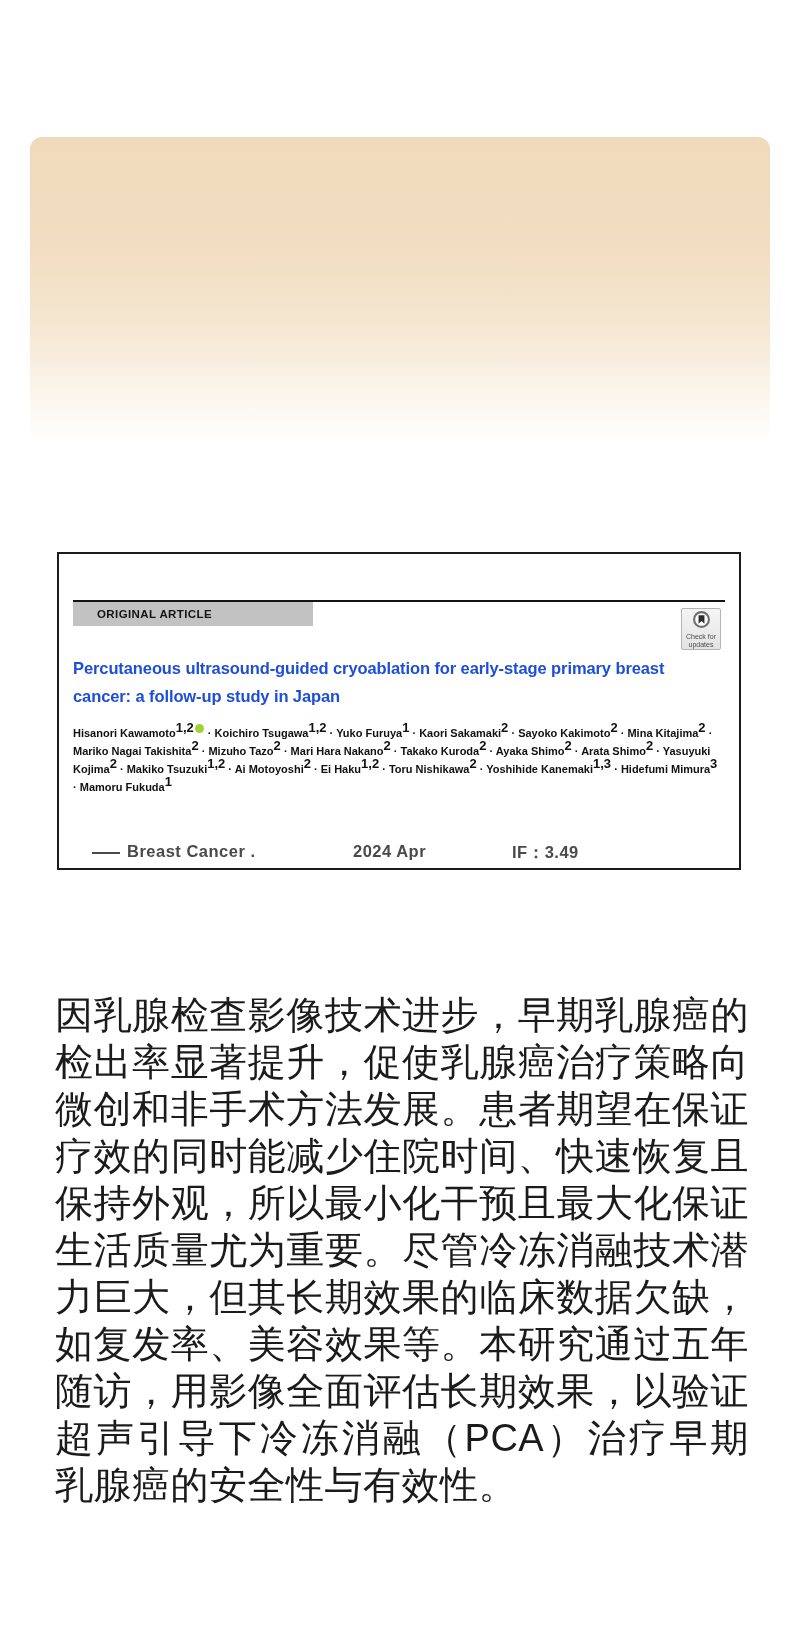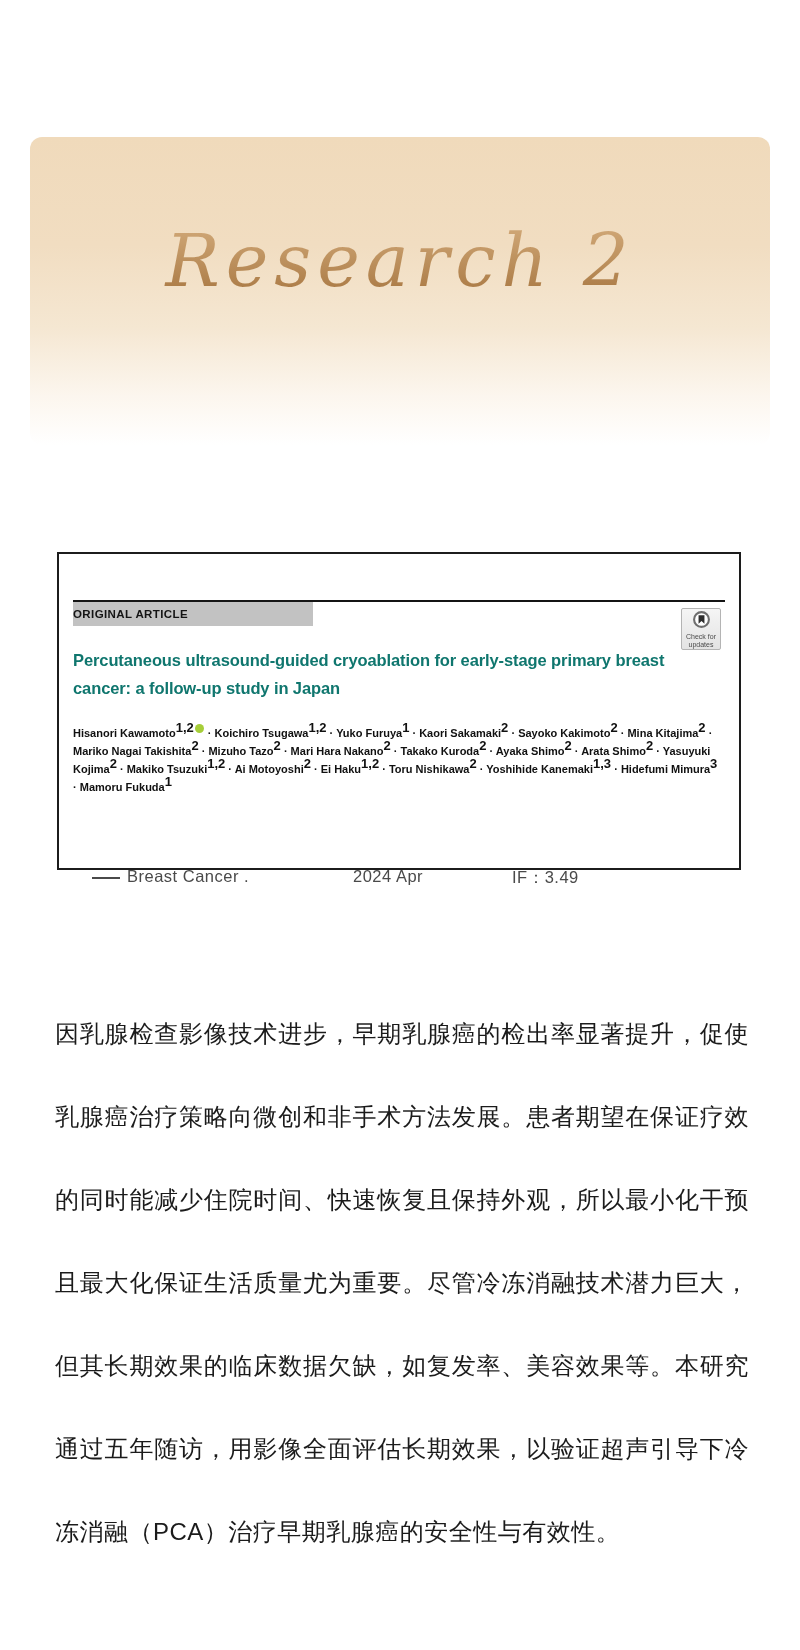--- a/index.html
+++ b/index.html
@@ -33,68 +33,67 @@
 
   
   .paper-card{
     position:absolute;left:57px;top:552px;width:684px;height:318px;
     background:#ffffff;border:2px solid #1c1c1c;box-sizing:border-box;
   }
   .card-rule{position:absolute;left:14px;right:14px;top:46px;height:2px;background:#141414;}
   .section-bar{
     position:absolute;left:14px;top:48px;width:240px;height:24px;
     background:#c2c2c2;color:#141414;font-size:11.5px;font-weight:700;
-    letter-spacing:.4px;line-height:24px;padding-left:0;box-sizing:border-box;
+    letter-spacing:.4px;line-height:24px;padding-left:24px;box-sizing:border-box;
   }
   .badge{
     position:absolute;right:18px;top:54px;width:40px;height:42px;
     background:linear-gradient(#f5f5f5,#e3e3e3);border:1px solid #b4b4b4;
     border-radius:2px;text-align:center;box-sizing:border-box;cursor:pointer;
   }
   .badge svg{width:19px;height:19px;margin-top:1px;display:inline-block;}
   .badge-line{font-size:7px;line-height:8px;color:#4a4a4a;}
   .paper-title{
-    position:absolute;left:14px;top:92px;width:635px;
-    font-size:16.5px;font-weight:700;color:#0f766e;line-height:28px;letter-spacing:-0.1px;
+    position:absolute;left:14px;top:100px;width:635px;
+    font-size:16.5px;font-weight:700;color:#1d4ed8;line-height:28px;letter-spacing:-0.1px;
   }
   .authors{
     position:absolute;left:14px;top:170px;width:650px;
     font-size:11px;font-weight:700;color:#101010;line-height:18px;
   }
   .authors sup{font-size:13px;line-height:0;}
   .orcid{
     display:inline-block;width:9px;height:9px;border-radius:50%;
     background:#a6ce39;vertical-align:4px;margin:0 1px;
   }
   .sep{font-weight:700;}
   .meta-row{
     position:absolute;left:0;right:0;top:288px;height:24px;
-    color:#4a4a4a;font-size:16.5px;font-weight:400;margin-top:25px;
+    color:#4a4a4a;font-size:16.5px;font-weight:700;
   }
   .meta-dash{
     position:absolute;left:33px;top:10px;width:28px;height:2px;background:#4a4a4a;
     overflow:hidden;color:transparent;
   }
   .meta-journal{position:absolute;left:68px;top:0;letter-spacing:.5px;}
   .meta-date{position:absolute;left:294px;top:0;letter-spacing:.5px;}
   .meta-if{position:absolute;left:453px;top:0;letter-spacing:.5px;}
 
   
   .cn-paragraph{
     position:absolute;left:55px;top:992px;width:694px;
     font-family:sans-serif;font-weight:300;
-    font-size:24px;line-height:83px;letter-spacing:.5px;
+    font-size:38px;line-height:47px;letter-spacing:.5px;
     color:#1b1b1b;text-align:justify;
   }
 </style>
 </head>
 <body>
 
 <div class="header-banner">
-  <div class="script-title">Research 2</div>
 </div>
 
 <div class="paper-card">
   <div class="card-rule"></div>
   <div class="section-bar">ORIGINAL ARTICLE</div>
 
   <div class="badge">
     <span>
       <svg viewBox="0 0 20 20" aria-hidden="true">
         <circle cx="10" cy="10" r="7.8" fill="#ffffff" stroke="#6e6e6e" stroke-width="2.2"></circle>

